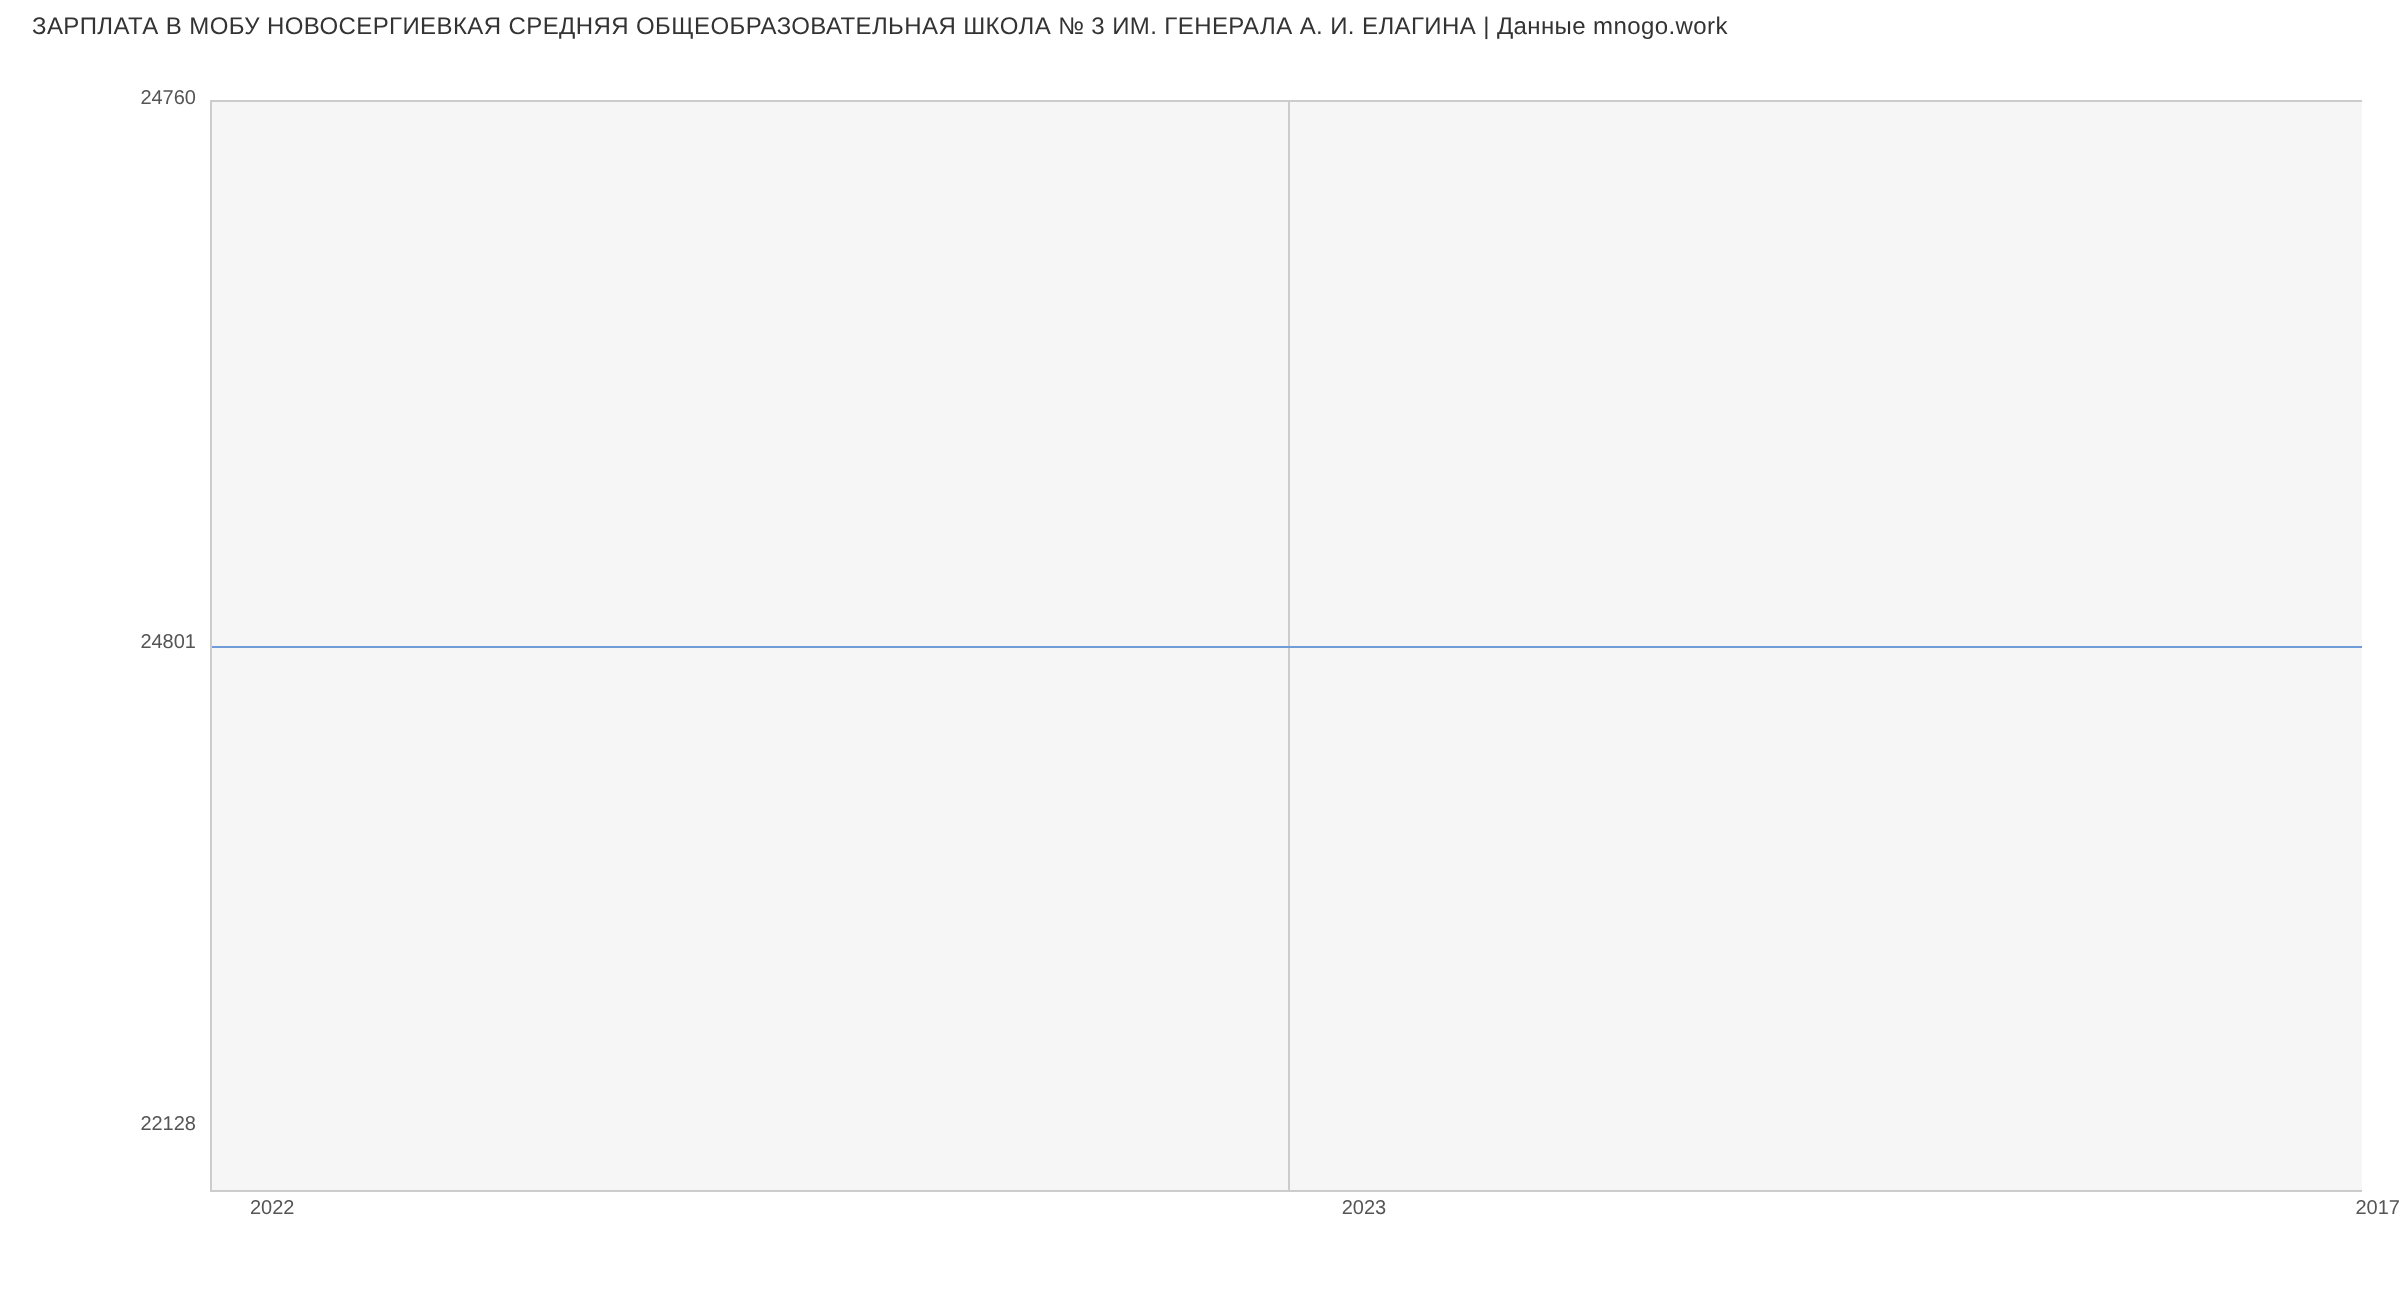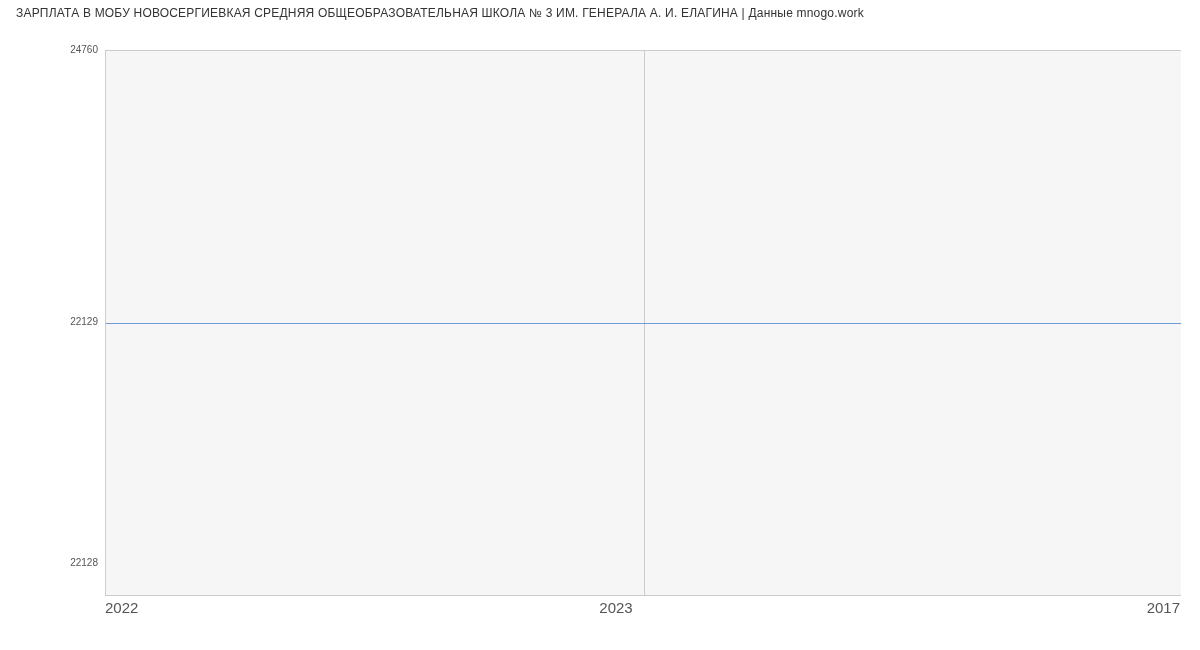--- a/index.html
+++ b/index.html
@@ -63,48 +63,49 @@
     font-size: 10px;
     color: #555555;
     line-height: 1;
     transform: translateY(-50%);
     width: 60px;
   }
   
   .xtick {
     position: absolute;
     top: 600px;
-    font-size: 15px;
+    font-size: 10px;
     color: #555555;
     line-height: 1;
     transform: translateX(-50%);
+    margin-left: 20px;
   }
   .xtick.left { transform: none; }
   .xtick.right { transform: translateX(-100%); }
   
   .data-line {
     position: absolute;
     left: 0;
     width: 100%;
     height: 0;
     border-top: 1.5px solid #6f9bd8;
   }
 </style>
 </head>
 <body>
 
 <div class="chart-wrap">
   <div class="title">ЗАРПЛАТА В МОБУ НОВОСЕРГИЕВКАЯ СРЕДНЯЯ ОБЩЕОБРАЗОВАТЕЛЬНАЯ ШКОЛА № 3 ИМ. ГЕНЕРАЛА А. И. ЕЛАГИНА | Данные mnogo.work</div>
 
   <div class="ytick" style="top:50px;">24760</div>
-  <div class="ytick" style="top:322px;">22129</div>
+  <div class="ytick" style="top:322px;">24801</div>
   <div class="ytick" style="top:563px;">22128</div>
 
   <div class="xtick left" style="left:105px;">2022</div>
-  <div class="xtick" style="left:616px;">2023</div>
+  <div class="xtick" style="left:662px;">2023</div>
   <div class="xtick right" style="left:1180px;">2017</div>
 
   <div class="plot-area">
 
     <div class="vgrid mid"></div>
 
     <div class="hgrid" style="top:0%;"></div>
     <div class="hgrid" style="top:50%;"></div>
 
     <div class="data-line" style="top:50%;"></div>

